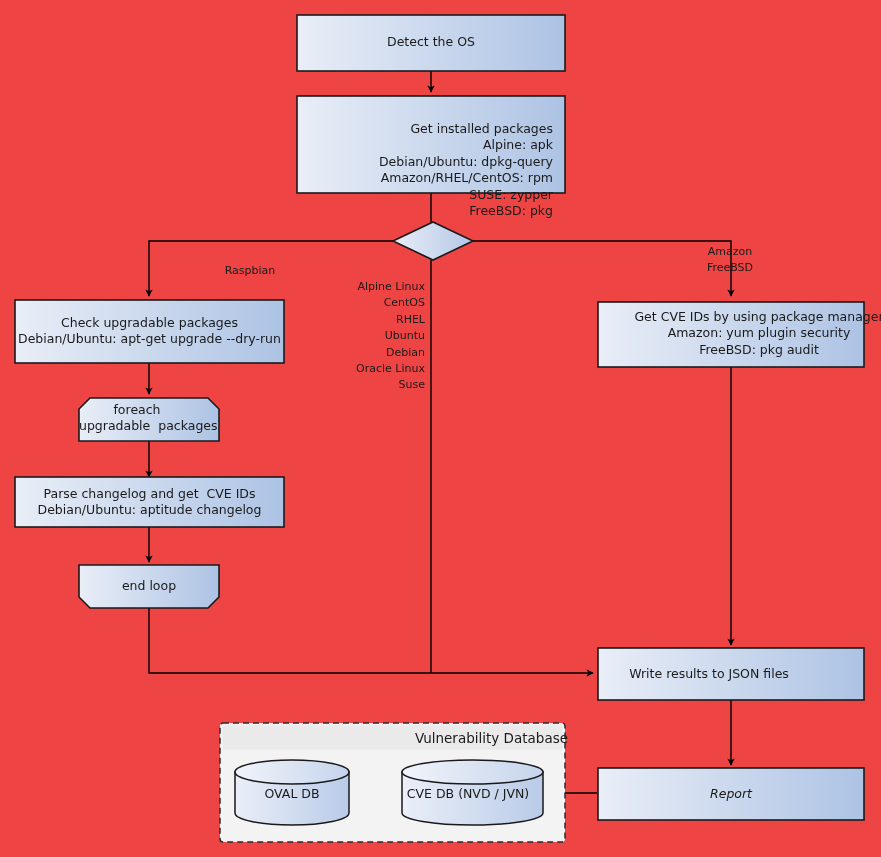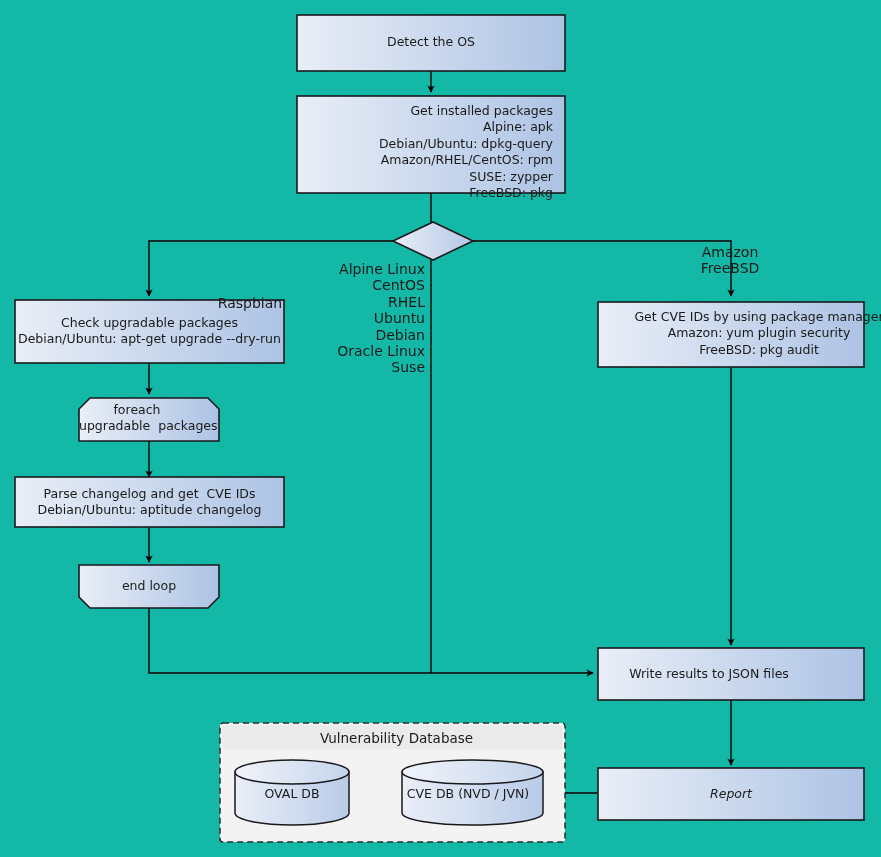--- a/index.html
+++ b/index.html
@@ -7,46 +7,46 @@
     padding: 0;
     background: #ffffff;
   }
   body {
     font-family: "DejaVu Sans", "Liberation Sans", sans-serif;
   }
   #canvas {
     position: relative;
     width: 881px;
     height: 857px;
-    background: #14b8a6;
+    background: #ef4444;
     overflow: hidden;
   }
   #svg-layer {
     position: absolute;
     left: 0;
     top: 0;
     width: 881px;
     height: 857px;
   }
   .node-label {
     position: absolute;
     z-index: 5;
     pointer-events: none;
     color: #1a1a1a;
     font-size: 12.5px;
     line-height: 16.4px;
     white-space: pre;
   }
   .lbl-center { text-align: center; }
-  .lbl-right  { text-align: right; }
+  .lbl-right  { text-align: right; margin-top: 18px; }
   .edge-label {
     position: absolute;
     z-index: 5;
     color: #1a1a1a;
-    font-size: 14px;
+    font-size: 11px;
     line-height: 16.4px;
     white-space: pre;
   }
   .group-title {
     position: absolute;
     z-index: 5;
     color: #1a1a1a;
     font-size: 13.5px;
     line-height: 18px;
     text-align: right;
@@ -169,23 +169,23 @@
 FreeBSD: pkg audit</div>
 
   <div class="node-label lbl-center" style="left:580px; top:666px; width:258px;">Write results to JSON files</div>
 
   <div class="node-label lbl-center" style="left:598px; top:786px; width:266px;font-style:italic;">Report</div>
 
   <div class="node-label lbl-center" style="left:235px; top:786px; width:114px;">OVAL DB</div>
 
   <div class="node-label lbl-center" style="left:402px; top:786px; width:132px;">CVE DB (NVD / JVN)</div>
 
-  <div class="group-title" style="left:225px; top:729px; width:343px;text-align:center;">Vulnerability Database</div>
+  <div class="group-title" style="left:225px; top:729px; width:343px;">Vulnerability Database</div>
 
-  <div class="edge-label" style="left:160px; top:263px; width:180px; text-align:center;margin-top:32px;">Raspbian</div>
+  <div class="edge-label" style="left:160px; top:263px; width:180px; text-align:center;">Raspbian</div>
 
   <div class="edge-label lbl-right" style="left:275px; top:261px; width:150px;">Alpine Linux
 CentOS
 RHEL
 Ubuntu
 Debian
 Oracle Linux
 Suse</div>
 
   <div class="edge-label" style="left:630px; top:244px; width:200px; text-align:center;">Amazon

